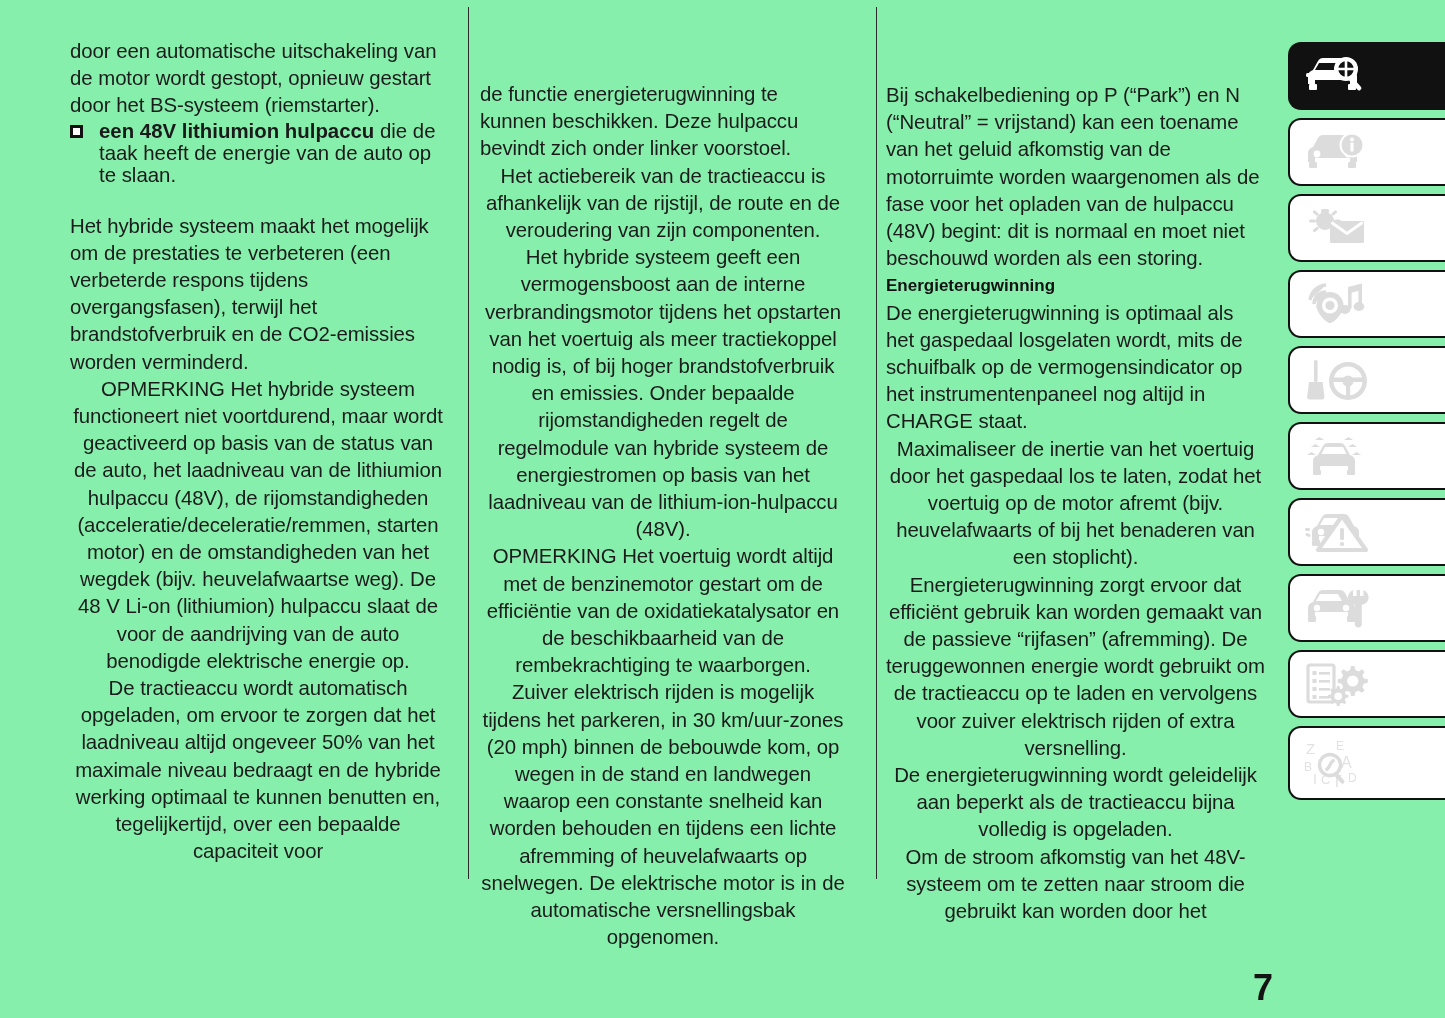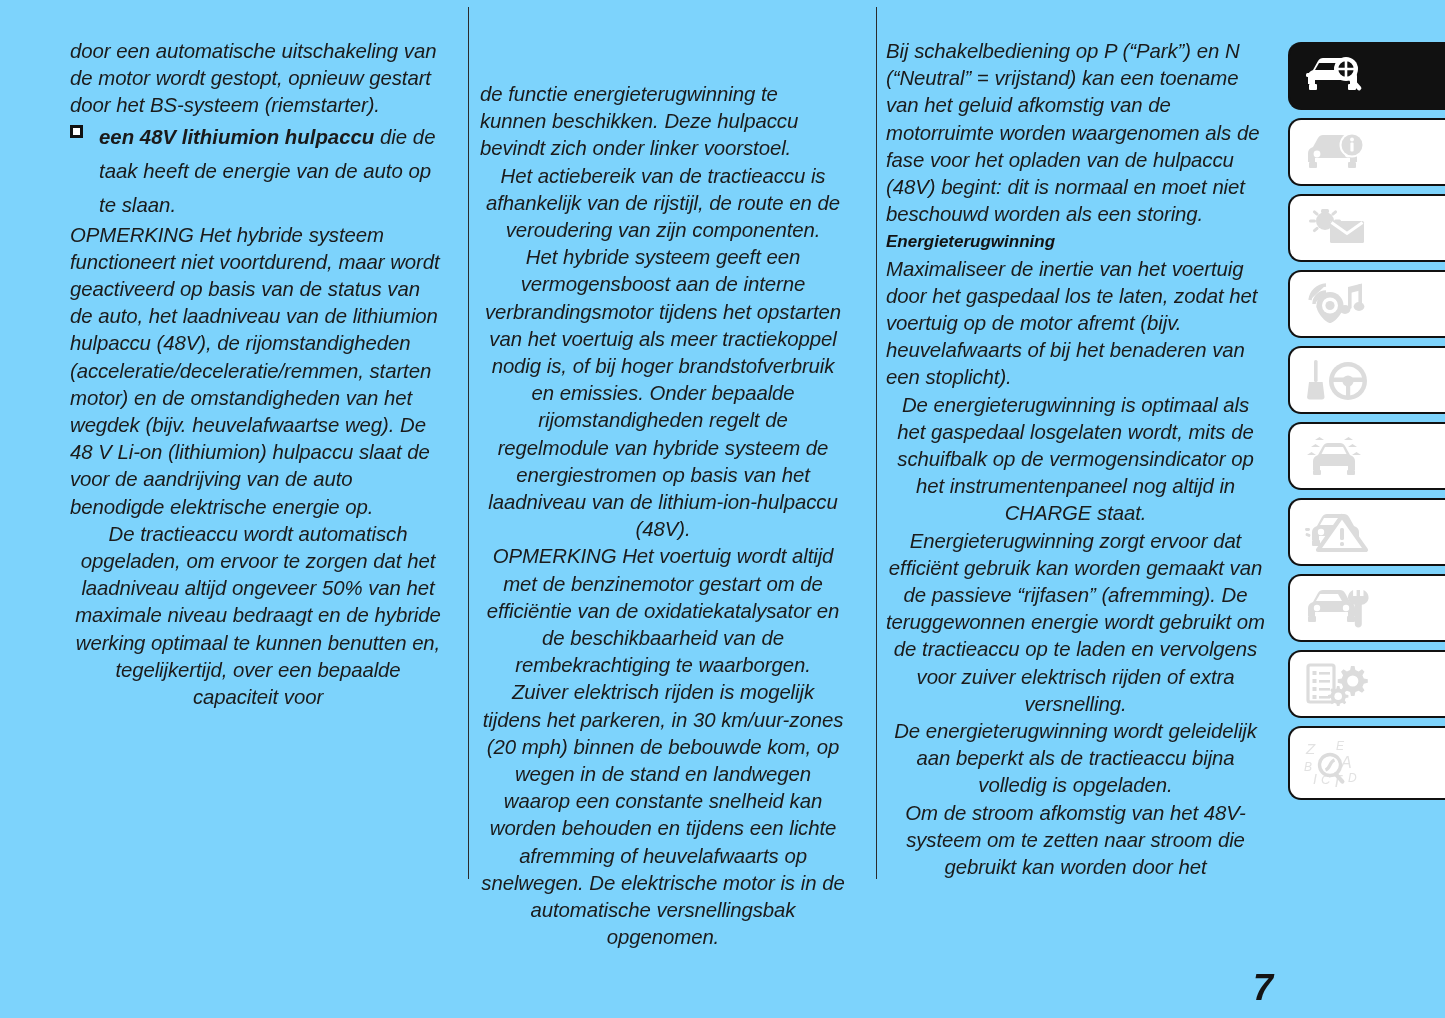--- a/index.html
+++ b/index.html
@@ -12,41 +12,40 @@
     height: 1018px;
     font-family: "Liberation Sans", sans-serif;
     color: #1a1a1a;
     overflow: hidden;
     position: relative;
   }
 
   #page {
     position: absolute;
     inset: 0;
-    background: #7dd3fc;
-    font-style: italic;
+    background: #86efac;
   }
 
   
   .columns {
     position: absolute;
     left: 70px;
     top: 38px;
     width: 1195px;
     height: 880px;
     display: flex;
     gap: 0;
   }
   .col {
     position: relative;
     box-sizing: border-box;
   }
   .col-1 { width: 398px; padding-right: 22px; }
   .col-2 { width: 400px; padding-left: 12px; padding-right: 22px; margin-top: 43px; }
-  .col-3 { width: 397px; padding-left: 18px; }
+  .col-3 { width: 397px; padding-left: 18px; margin-top: 44px; }
 
   .col-rule {
     position: absolute;
     top: 7px;
     width: 1px;
     height: 872px;
     background: #2b2b2b;
   }
   .rule-1 { left: 468px; }
   .rule-2 { left: 876px; }
@@ -70,21 +69,21 @@
     line-height: 27.2px;
     margin: 0;
     color: #121212;
   }
 
   
   .bullet-item {
     position: relative;
     padding-left: 29px;
     font-size: 20.4px;
-    line-height: 34px;
+    line-height: 22px;
     margin: 0;
   }
   .bullet-sq {
     position: absolute;
     left: 0px;
     top: 5px;
     width: 13px;
     height: 13px;
     border: 3px solid #111111;
     box-sizing: border-box;
@@ -154,37 +153,38 @@
   <div class="columns">
 
     <div class="col col-1">
       <p class="para">door een automatische uitschakeling van de motor wordt gestopt, opnieuw gestart door het BS-systeem (riemstarter).</p>
 
       <div class="bullet-item gap-before">
         <span class="bullet-sq"></span>
         <b>een 48V lithiumion hulpaccu</b><span> die de taak heeft de energie van de auto op te slaan.</span>
       </div>
 
+      <p class="para gap-before">Het hybride systeem maakt het mogelijk om de prestaties te verbeteren (een verbeterde respons tijdens overgangsfasen), terwijl het brandstofverbruik en de CO2-emissies worden verminderd.</p>
       <p class="para">OPMERKING Het hybride systeem functioneert niet voortdurend, maar wordt geactiveerd op basis van de status van de auto, het laadniveau van de lithiumion hulpaccu (48V), de rijomstandigheden (acceleratie/deceleratie/remmen, starten motor) en de omstandigheden van het wegdek (bijv. heuvelafwaartse weg). De 48 V Li-on (lithiumion) hulpaccu slaat de voor de aandrijving van de auto benodigde elektrische energie op.</p>
       <p class="para">De tractieaccu wordt automatisch opgeladen, om ervoor te zorgen dat het laadniveau altijd ongeveer 50% van het maximale niveau bedraagt en de hybride werking optimaal te kunnen benutten en, tegelijkertijd, over een bepaalde capaciteit voor</p>
     </div>
 
     <div class="col col-2">
       <p class="para">de functie energieterugwinning te kunnen beschikken. Deze hulpaccu bevindt zich onder linker voorstoel.</p>
       <p class="para">Het actiebereik van de tractieaccu is afhankelijk van de rijstijl, de route en de veroudering van zijn componenten.</p>
       <p class="para">Het hybride systeem geeft een vermogensboost aan de interne verbrandingsmotor tijdens het opstarten van het voertuig als meer tractiekoppel nodig is, of bij hoger brandstofverbruik en emissies. Onder bepaalde rijomstandigheden regelt de regelmodule van hybride systeem de energiestromen op basis van het laadniveau van de lithium-ion-hulpaccu (48V).</p>
       <p class="para">OPMERKING Het voertuig wordt altijd met de benzinemotor gestart om de efficiëntie van de oxidatiekatalysator en de beschikbaarheid van de rembekrachtiging te waarborgen.</p>
       <p class="para">Zuiver elektrisch rijden is mogelijk tijdens het parkeren, in 30 km/uur-zones (20 mph) binnen de bebouwde kom, op wegen in de stand en landwegen waarop een constante snelheid kan worden behouden en tijdens een lichte afremming of heuvelafwaarts op snelwegen. De elektrische motor is in de automatische versnellingsbak opgenomen.</p>
     </div>
 
     <div class="col col-3">
       <p class="para">Bij schakelbediening op P (“Park”) en N (“Neutral” = vrijstand) kan een toename van het geluid afkomstig van de motorruimte worden waargenomen als de fase voor het opladen van de hulpaccu (48V) begint: dit is normaal en moet niet beschouwd worden als een storing.</p>
       <p class="bold-head">Energieterugwinning</p>
+      <p class="para">De energieterugwinning is optimaal als het gaspedaal losgelaten wordt, mits de schuifbalk op de vermogensindicator op het instrumentenpaneel nog altijd in CHARGE staat.</p>
       <p class="para">Maximaliseer de inertie van het voertuig door het gaspedaal los te laten, zodat het voertuig op de motor afremt (bijv. heuvelafwaarts of bij het benaderen van een stoplicht).</p>
-      <p class="para">De energieterugwinning is optimaal als het gaspedaal losgelaten wordt, mits de schuifbalk op de vermogensindicator op het instrumentenpaneel nog altijd in CHARGE staat.</p>
       <p class="para">Energieterugwinning zorgt ervoor dat efficiënt gebruik kan worden gemaakt van de passieve “rijfasen” (afremming). De teruggewonnen energie wordt gebruikt om de tractieaccu op te laden en vervolgens voor zuiver elektrisch rijden of extra versnelling.</p>
       <p class="para">De energieterugwinning wordt geleidelijk aan beperkt als de tractieaccu bijna volledig is opgeladen.</p>
       <p class="para">Om de stroom afkomstig van het 48V-systeem om te zetten naar stroom die gebruikt kan worden door het</p>
     </div>
   </div>
 
   <div class="tab-rail">
 
     <div class="tab active">
       <svg width="68" height="44" viewBox="0 0 68 44">

